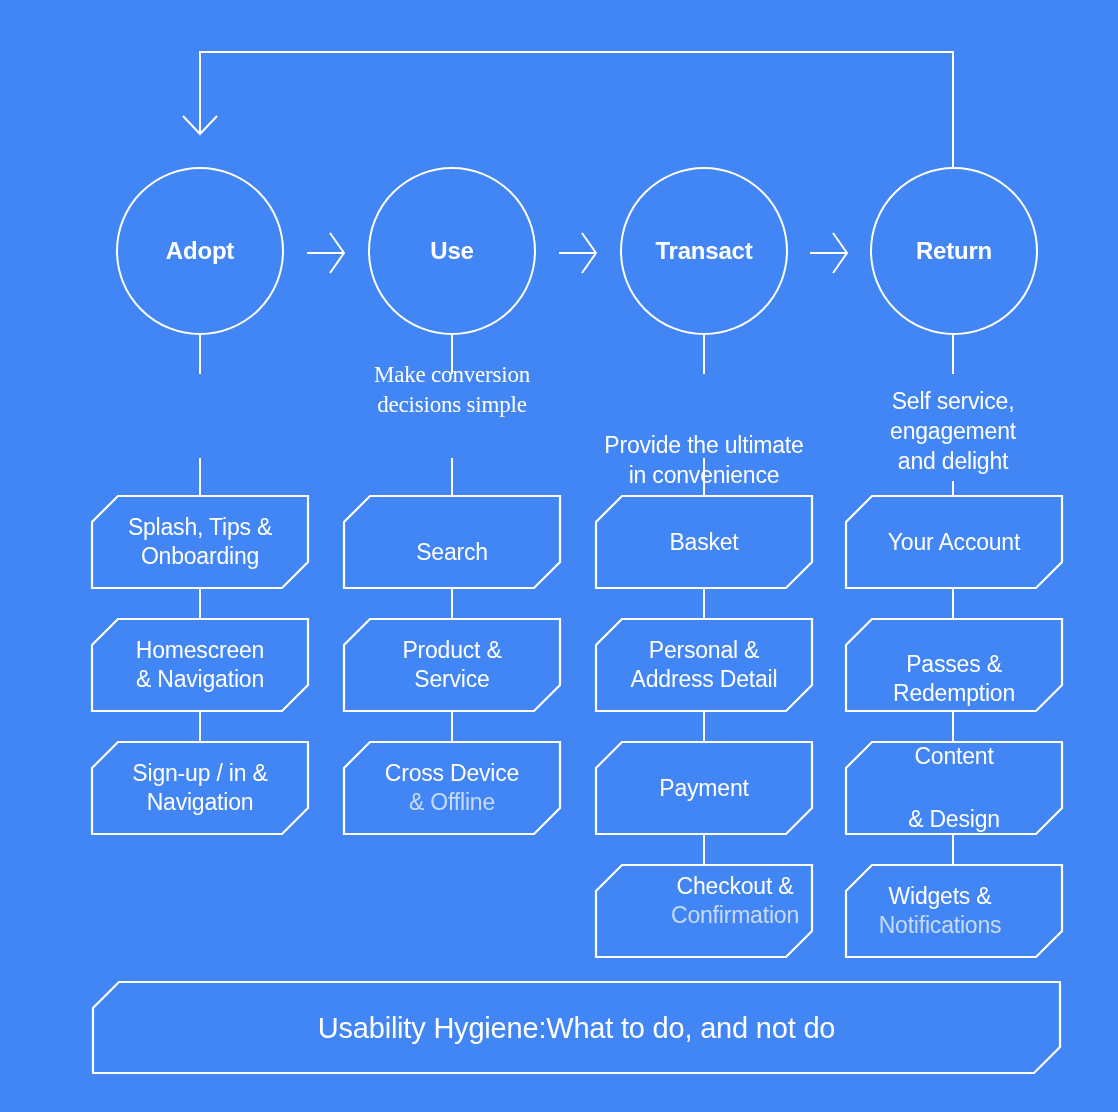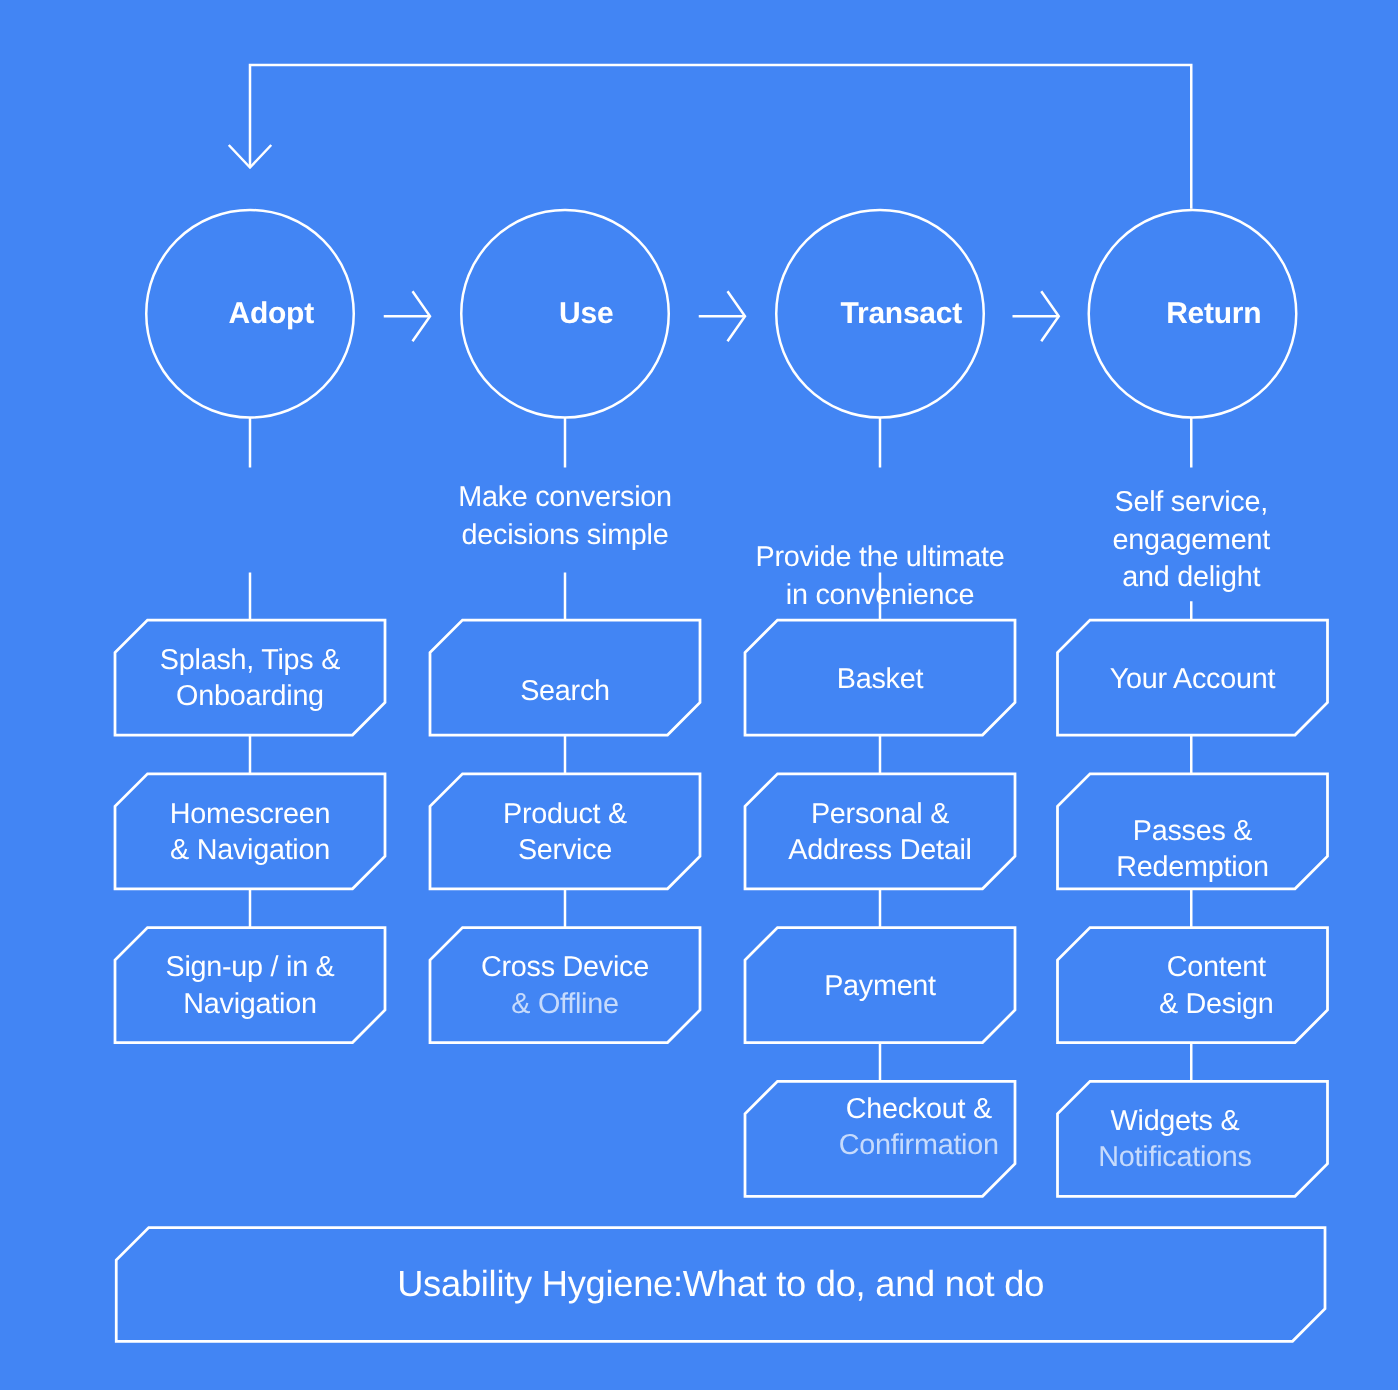--- a/index.html
+++ b/index.html
@@ -4,21 +4,21 @@
 <style>
   html,body{margin:0;padding:0;background:#4285F4;}
   .canvas{
     position:relative;width:1118px;height:1112px;background:#4285F4;
     font-family:"Liberation Sans",sans-serif;color:#FFFFFF;overflow:hidden;
   }
   .layer{position:absolute;left:0;top:0;}
   .abs{position:absolute;}
   .stage-label{
     font-size:24px;font-weight:700;letter-spacing:-0.2px;
-    display:flex;align-items:center;justify-content:center;text-align:center;margin-left:17px;
+    display:flex;align-items:center;justify-content:center;text-align:center;
   }
   .desc{
     font-size:23px;line-height:30px;letter-spacing:-0.2px;text-align:center;
   }
   .box-text{
     font-size:23px;line-height:29px;letter-spacing:-0.2px;
     display:flex;flex-direction:column;align-items:center;justify-content:center;text-align:center;
   }
   .footer-text{
     font-size:29px;line-height:30px;letter-spacing:-0.2px;
@@ -104,21 +104,21 @@
     <polygon class="hex" points="872,865 1062,865 1062,931 1036,957 846,957 846,891"></polygon>
 
     <polygon class="hex" points="119,982 1060,982 1060,1047 1034,1073 93,1073 93,1008"></polygon>
   </svg>
 
   <div class="abs stage-label" style="left:116px;top:234px;width:168px;height:34px;">Adopt</div>
   <div class="abs stage-label" style="left:368px;top:234px;width:168px;height:34px;">Use</div>
   <div class="abs stage-label" style="left:620px;top:234px;width:168px;height:34px;">Transact</div>
   <div class="abs stage-label" style="left:870px;top:234px;width:168px;height:34px;">Return</div>
 
-  <div class="abs desc" style="left:337px;top:382px;width:230px;">
+  <div class="abs desc" style="left:337px;top:360px;width:230px;font-family:Liberation Serif, serif;">
     <div>Make conversion</div>
     <div>decisions simple</div>
   </div>
   <div class="abs desc" style="left:589px;top:382px;width:230px;margin-top:48px;">
     <div>Provide the ultimate</div>
     <div>in convenience</div>
   </div>
   <div class="abs desc" style="left:838px;top:386px;width:230px;">
     <div>Self service,</div>
     <div>engagement</div>
@@ -165,21 +165,21 @@
     <span class="muted">Confirmation</span>
   </div>
 
   <div class="abs box-text" style="left:846px;top:496px;width:216px;height:92px;">
     <span>Your Account</span>
   </div>
   <div class="abs box-text" style="left:846px;top:619px;width:216px;height:92px;margin-top:14px;">
     <span>Passes &amp;</span>
     <span>Redemption</span>
   </div>
-  <div class="abs box-text" style="left:865px;top:742px;width:216px;height:92px;">
+  <div class="abs box-text" style="left:846px;top:742px;width:216px;height:92px;justify-content:space-between;">
     <span>Content</span>
     <span>&amp; Design</span>
   </div>
   <div class="abs box-text" style="left:846px;top:865px;width:188px;height:92px;">
     <span>Widgets &amp;</span>
     <span class="muted">Notifications</span>
   </div>
 
   <div class="abs footer-text" style="left:93px;top:982px;width:967px;height:91px;">
     <div>Usability Hygiene:</div>

